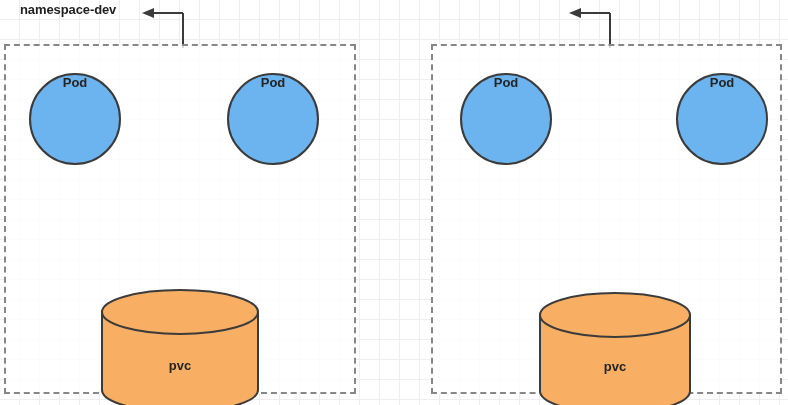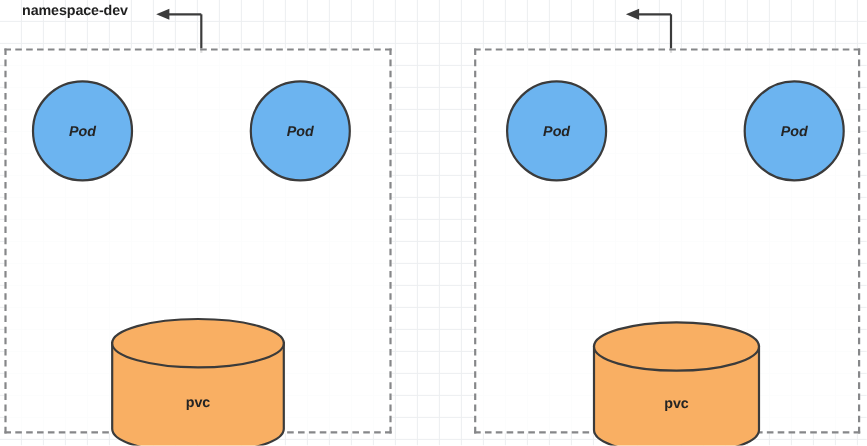--- a/index.html
+++ b/index.html
@@ -46,26 +46,24 @@
   }
 
   
   .pod {
     position: absolute;
     box-sizing: border-box;
     border-radius: 50%;
     background: #6CB4F0;
     border: 2px solid #3b3b3b;
     display: flex;
-    align-items: center;
     justify-content: center;
     font-size: 13px;
     font-weight: bold;
     color: #242424;
-    font-style: italic;
   }
 
   
   .pvc {
     position: absolute;
     margin-top: 35px;
   }
   .pvc svg {
     display: block;
     overflow: visible;

